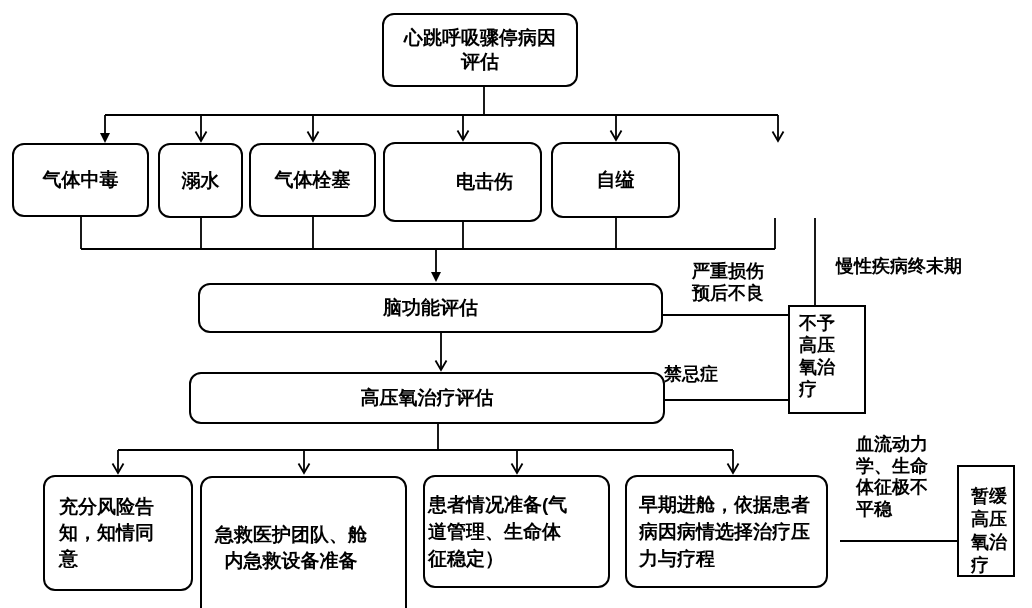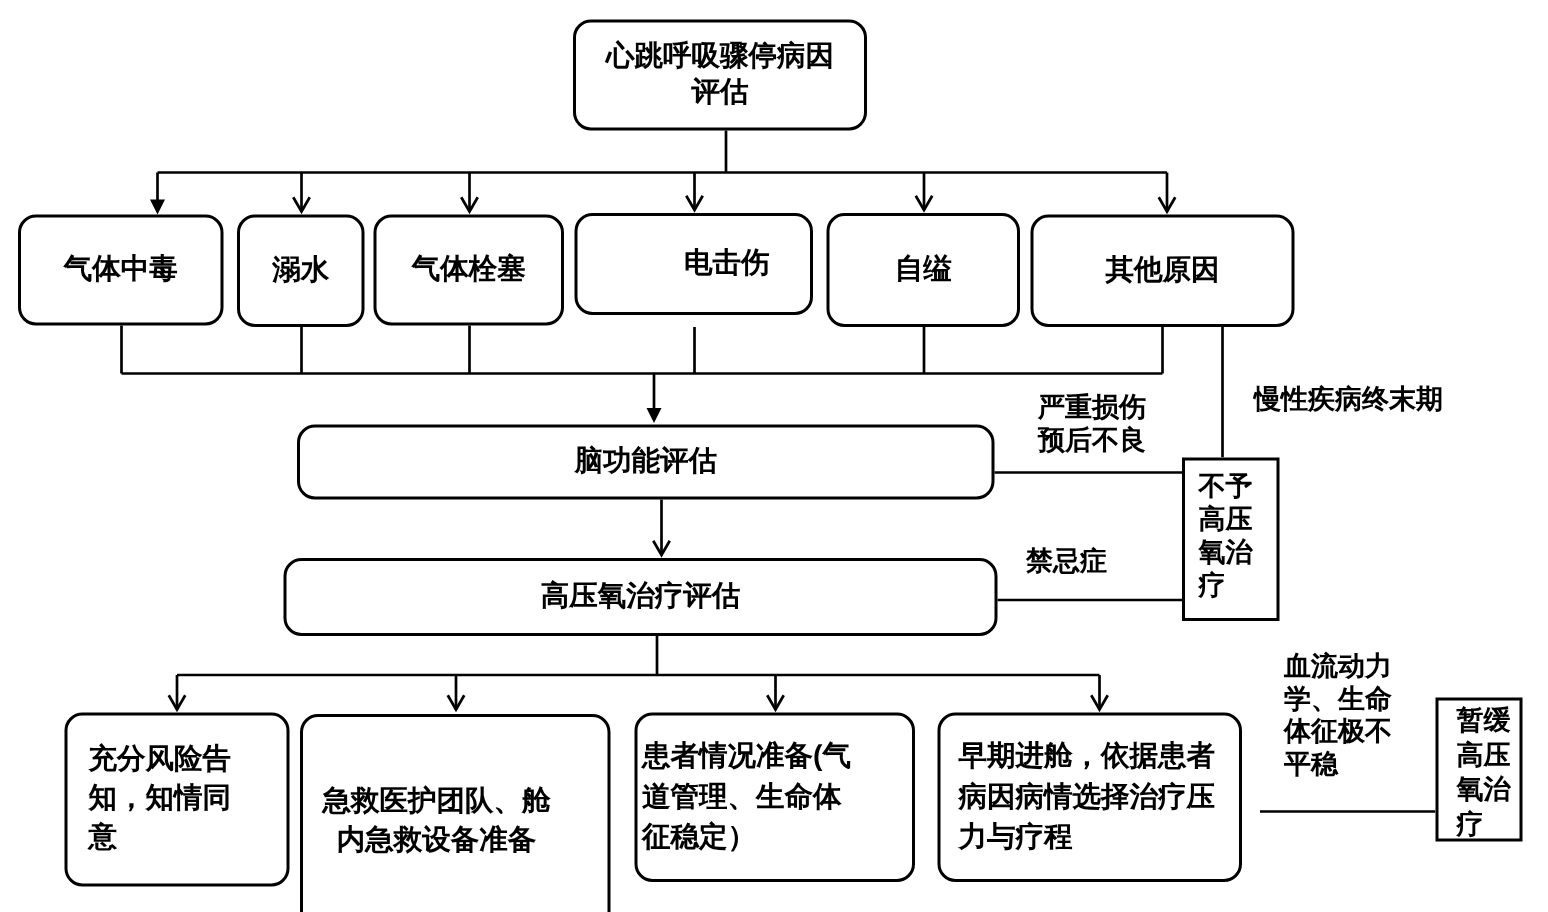--- a/index.html
+++ b/index.html
@@ -45,35 +45,35 @@
     font-size:18px;
     line-height:22px;
     white-space:pre-line;
     color:#000;
   }
   
   #n-root   {left:382px;top:13px;width:196px;height:74px;}
   #n-cause0 {left:12px;top:143px;width:137px;height:74px;}
   #n-cause1 {left:158px;top:143px;width:85px;height:75px;}
   #n-cause2 {left:249px;top:143px;width:127px;height:74px;}
-  #n-cause3 {left:383px;top:142px;width:159px;height:68px;padding-left:44px;}
+  #n-cause3 {left:383px;top:142px;width:159px;height:80px;padding-left:44px;}
   #n-cause4 {left:551px;top:142px;width:129px;height:76px;}
   #n-cause5 {left:687px;top:143px;width:176px;height:75px;}
   #n-brain  {left:198px;top:283px;width:465px;height:50px;}
   #n-hbo    {left:189px;top:372px;width:476px;height:52px;}
   #n-prep0  {left:43px;top:475px;width:150px;height:116px;padding-left:14px;line-height:26px;}
   #n-prep1  {left:200px;top:476px;width:207px;height:144px;padding-left:13px;line-height:26px;text-align:center;}
   #n-prep2  {left:423px;top:475px;width:187px;height:113px;padding-left:3px;line-height:27px;}
   #n-prep3  {left:625px;top:475px;width:203px;height:113px;padding-left:12px;line-height:27px;}
-  #n-nohbo  {left:788px;top:305px;width:65px;height:109px;padding:6px 0 0 9px;line-height:22px;}
-  #n-postpone{left:957px;top:465px;width:58px;height:96px;padding:2px 0 0 12px;line-height:23px;}
+  #n-nohbo  {left:788px;top:305px;width:78px;height:109px;padding:6px 0 0 9px;line-height:22px;font-family:Liberation Mono, monospace;}
+  #n-postpone{left:957px;top:465px;width:58px;height:112px;padding:18px 0 0 12px;line-height:23px;}
   
   #l-severe {left:692px;top:260px;}
   #l-chronic{left:836px;top:255px;}
-  #l-contra {left:684px;top:363px;}
+  #l-contra {left:664px;top:363px;}
   #l-hemo   {left:856px;top:434px;line-height:21.5px;}
 </style>
 </head>
 <body>
 
 <div id="canvas">
 
   <svg id="wires" viewBox="0 0 1032 608" xmlns="http://www.w3.org/2000/svg">
     <g stroke="#000" stroke-width="1.8" fill="none">
 
@@ -129,21 +129,20 @@
   </svg>
 
   <div class="node" id="n-root">心跳呼吸骤停病因
 评估</div>
 
   <div class="node" id="n-cause1">溺水</div>
   <div class="node" id="n-cause0">气体中毒</div>
   <div class="node" id="n-cause2">气体栓塞</div>
   <div class="node" id="n-cause3">电击伤</div>
   <div class="node" id="n-cause4">自缢</div>
-  <div class="node" id="n-cause5">其他原因</div>
 
   <div class="node" id="n-brain">脑功能评估</div>
   <div class="node" id="n-hbo">高压氧治疗评估</div>
 
   <div class="node left" id="n-prep0">充分风险告
 知，知情同
 意</div>
   <div class="node left" id="n-prep1">急救医护团队、舱
 内急救设备准备</div>
   <div class="node left" id="n-prep2">患者情况准备(气

